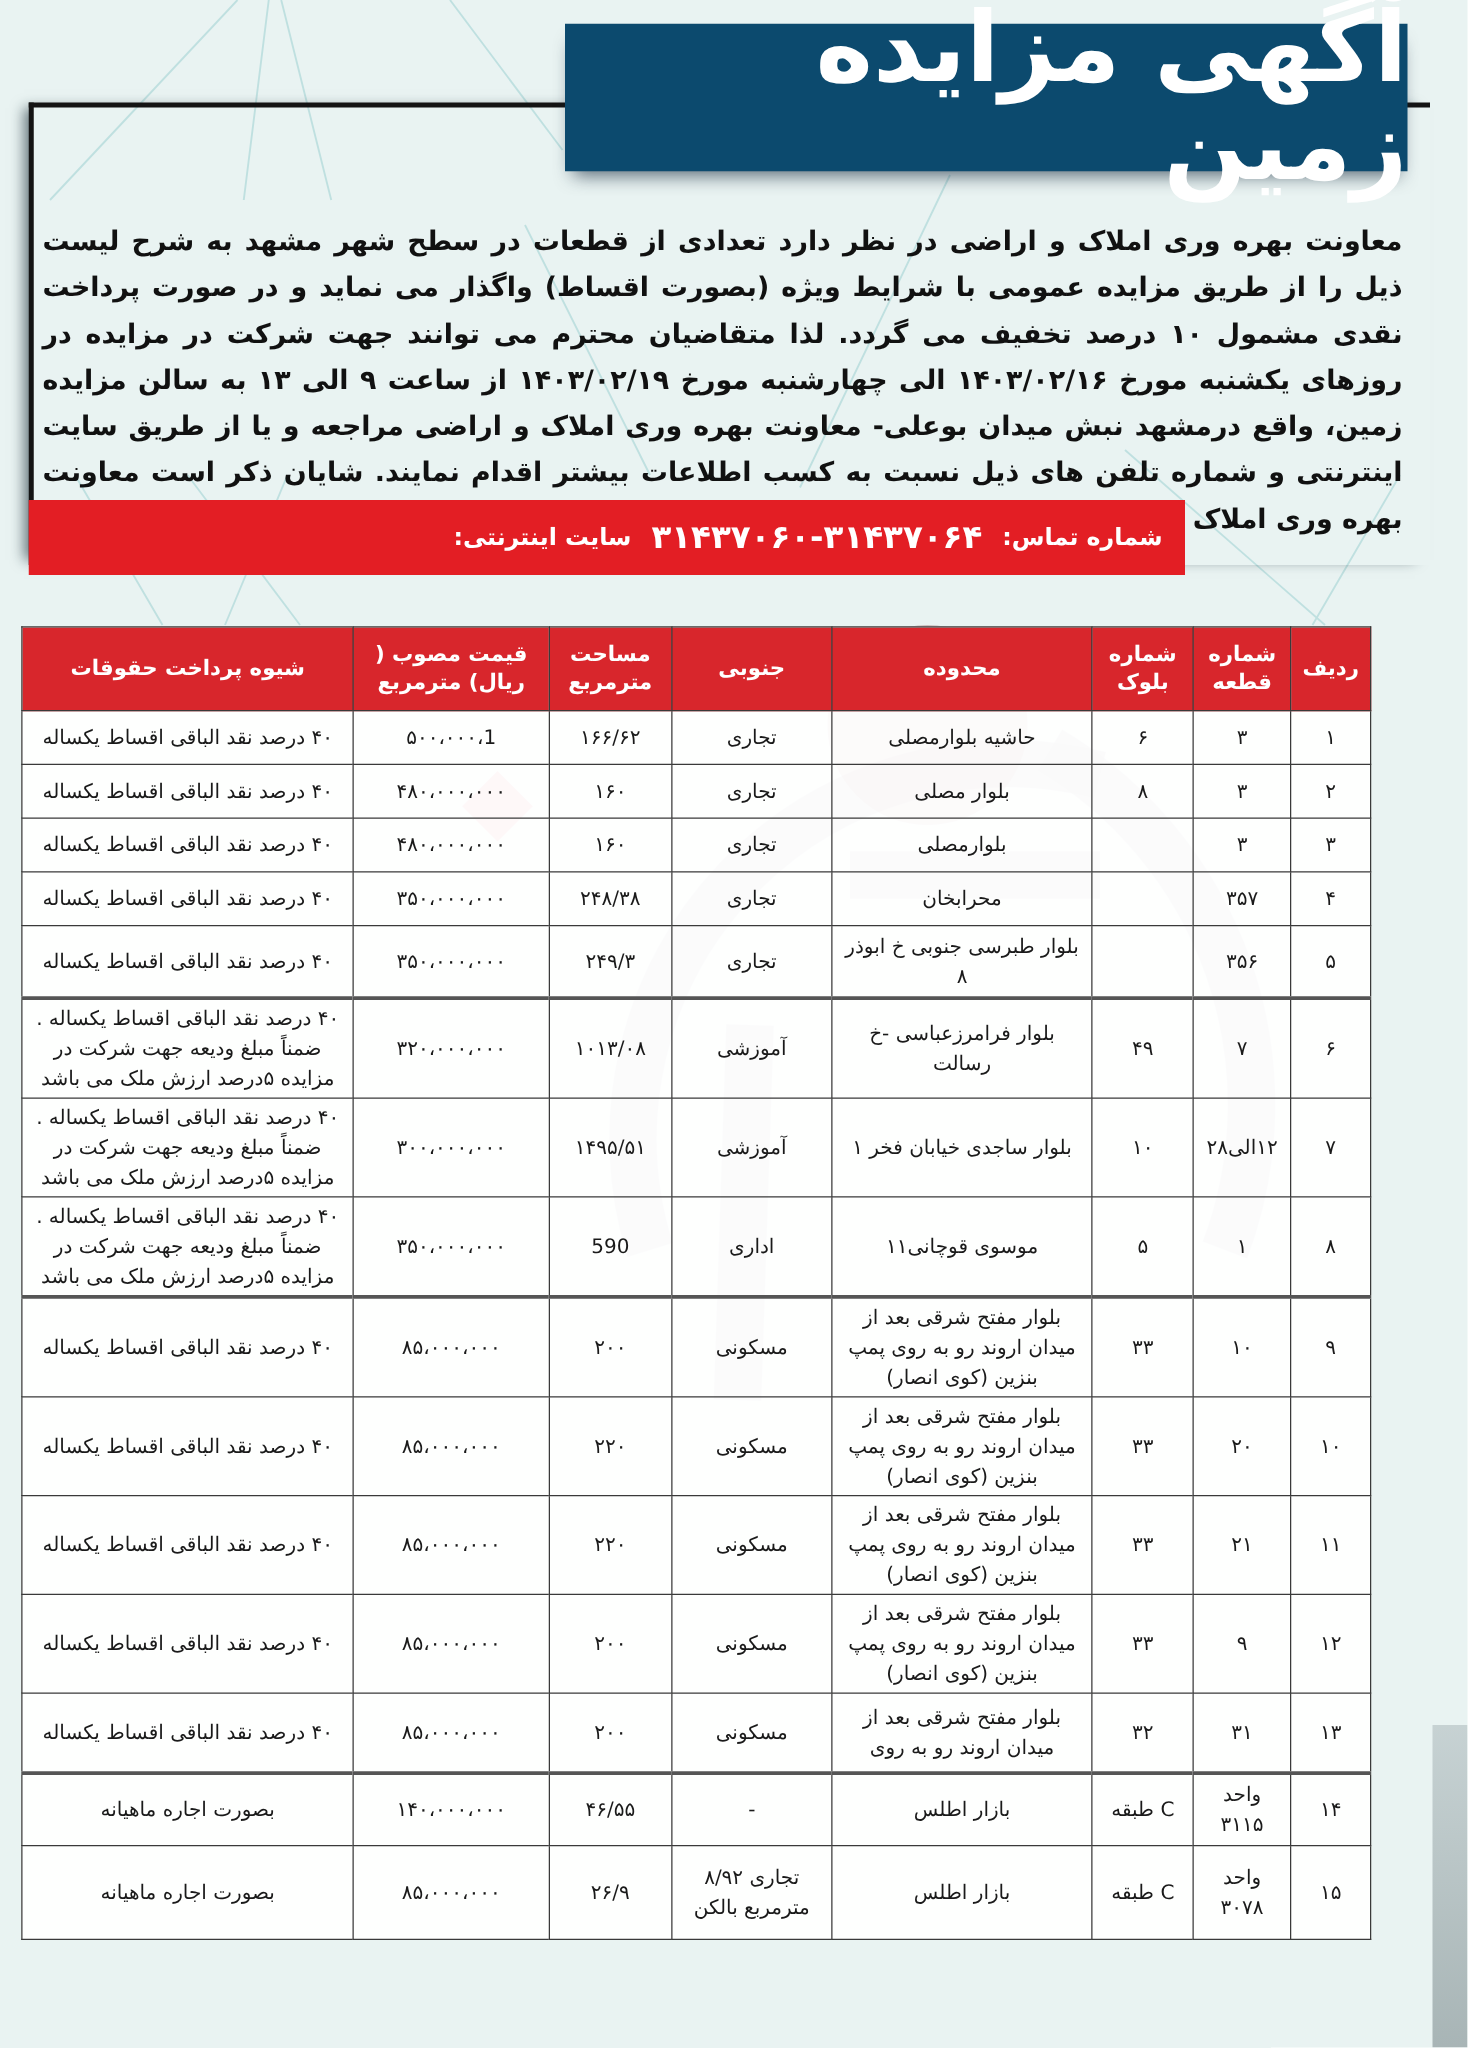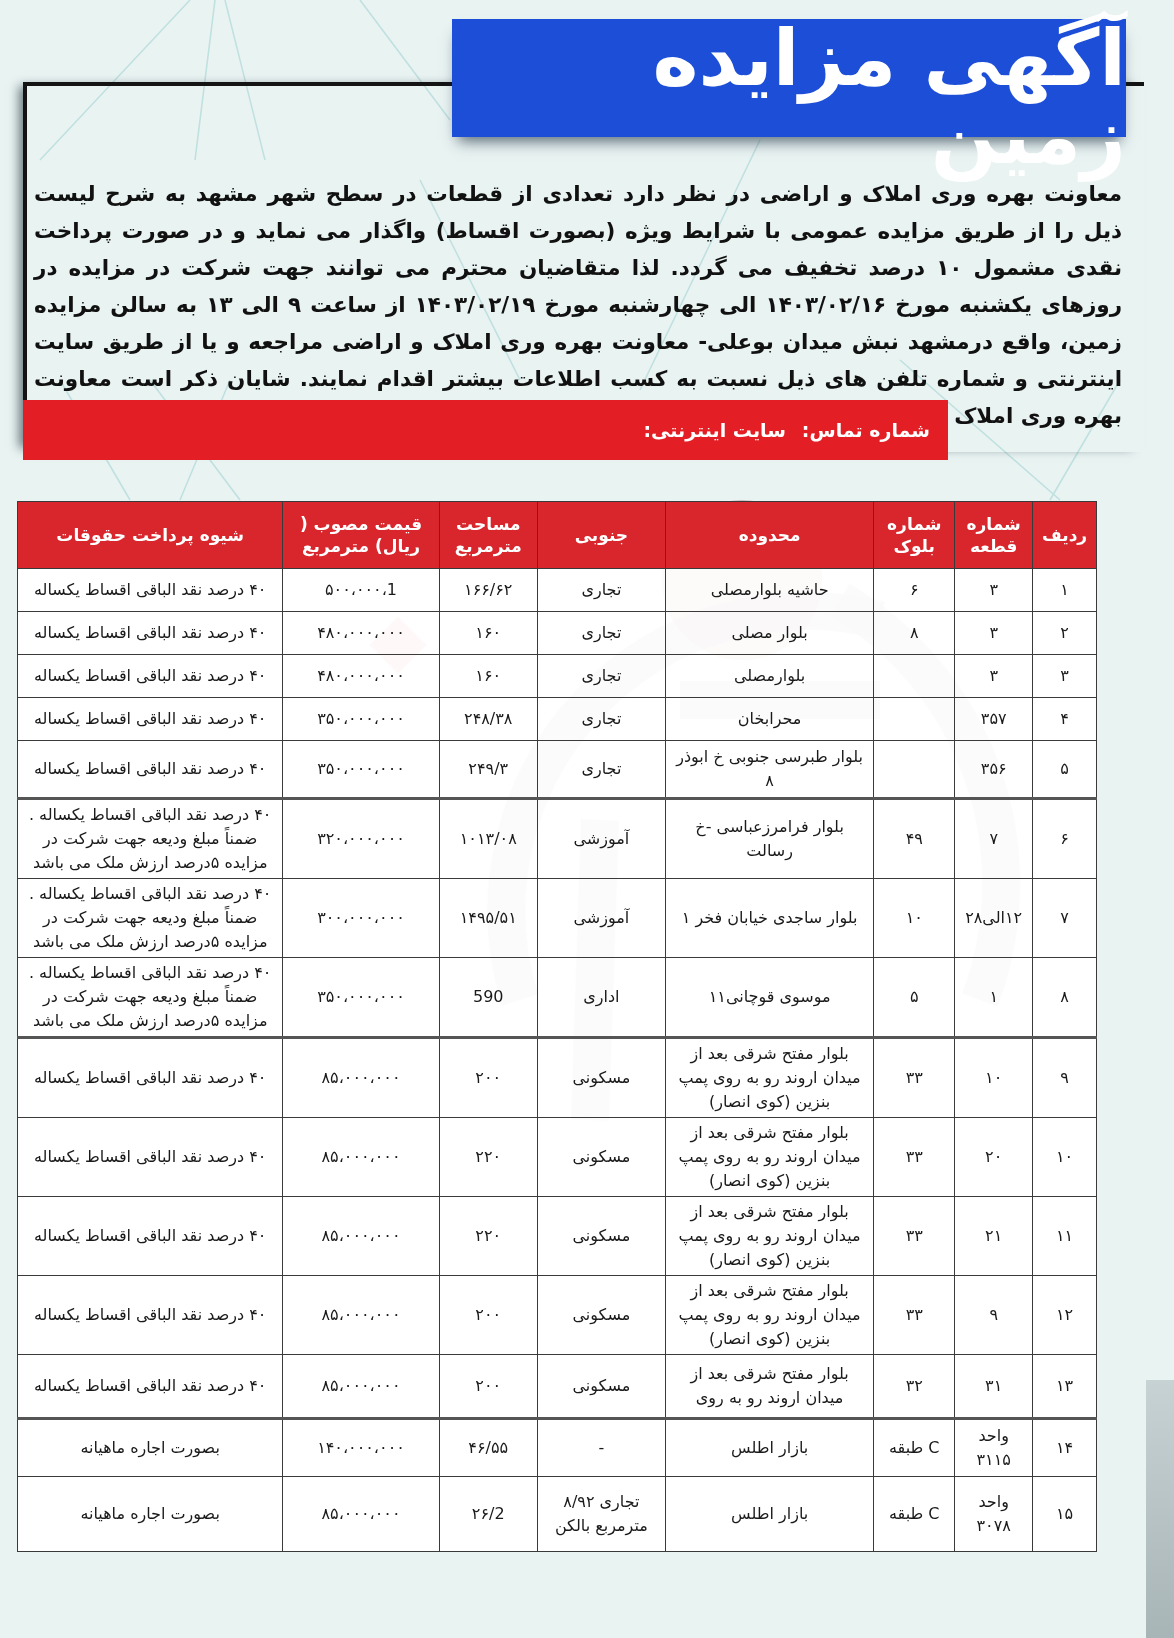--- a/index.html
+++ b/index.html
@@ -12,22 +12,22 @@
   .bg-lines { position: absolute; inset: 0; z-index: 0; pointer-events: none; }
   .watermark { position: absolute; inset: 0; z-index: 1; pointer-events: none; }
 
   .frame {
     position: absolute; left: 23px; top: 82px; width: 1117px; height: 366px;
     border-top: 4px solid #141414; border-left: 4px solid #141414;
     z-index: 2; box-shadow: -8px 0 10px -4px rgba(20,40,50,0.6);
   }
   .title-box {
     position: absolute; left: 452px; top: 19px; width: 674px; height: 118px;
-    background: #1d4ed8; z-index: 3;
-    display: flex; justify-content: center;
+    background: #0c4a6e; z-index: 3;
+    display: flex; align-items: center; justify-content: center;
     box-shadow: 0 10px 14px -6px rgba(20,40,60,0.7);
   }
   .title-box span {
     color: #fff; font-weight: bold; font-size: 78px; line-height: 1;
     font-family: "DejaVu Sans", sans-serif; letter-spacing: -1px;
   }
 
   .intro {
     position: absolute; left: 34px; top: 153px; width: 1088px;
     z-index: 3; font-size: 21.5px; line-height: 37px; font-weight: bold;
@@ -106,20 +106,21 @@
 <div class="frame"></div>
 
 <div class="title-box">
   <span>آگهی مزایده زمین</span>
 </div>
 
 <p class="intro">معاونت بهره وری املاک و اراضی در نظر دارد تعدادی از قطعات در سطح شهر مشهد به شرح لیست ذیل را از طریق مزایده عمومی با شرایط ویژه (بصورت اقساط) واگذار می نماید و در صورت پرداخت نقدی مشمول ۱۰ درصد تخفیف می گردد. لذا متقاضیان محترم می توانند جهت شرکت در مزایده در روزهای یکشنبه مورخ ۱۴۰۳/۰۲/۱۶ الی چهارشنبه مورخ ۱۴۰۳/۰۲/۱۹ از ساعت ۹ الی ۱۳ به سالن مزایده زمین، واقع درمشهد نبش میدان بوعلی- معاونت بهره وری املاک و اراضی مراجعه و یا از طریق سایت اینترنتی و شماره تلفن های ذیل نسبت به کسب اطلاعات بیشتر اقدام نمایند. شایان ذکر است معاونت بهره وری املاک و اراضی در رد یا قبول درخواستها مختار می باشد.</p>
 
 <div class="contact-bar">
   <span class="lbl">شماره تماس:</span>
+  <span class="phone">۳۱۴۳۷۰۶۰-۳۱۴۳۷۰۶۴</span>
   <span class="lbl">سایت اینترنتی:</span>
 </div>
 
 <table class="listing">
   <thead>
     <tr>
       <th class="c-row">ردیف</th>
       <th class="c-lot">شماره قطعه</th>
       <th class="c-block">شماره بلوک</th>
       <th class="c-zone">محدوده</th>
@@ -269,20 +270,20 @@
       <td>۴۶/۵۵</td>
       <td class="c-price">۱۴۰،۰۰۰،۰۰۰</td>
       <td class="c-pay">بصورت اجاره ماهیانه</td>
     </tr>
     <tr style="height:75px">
       <td>۱۵</td>
       <td>واحد ۳۰۷۸</td>
       <td>C طبقه</td>
       <td>بازار اطلس</td>
       <td>تجاری ۸/۹۲ مترمربع بالکن</td>
-      <td>۲۶/2</td>
+      <td>۲۶/۹</td>
       <td class="c-price">۸۵،۰۰۰،۰۰۰</td>
       <td class="c-pay">بصورت اجاره ماهیانه</td>
     </tr>
   </tbody>
 </table>
 
 <div class="side-strip"></div>
 
 </body></html>

